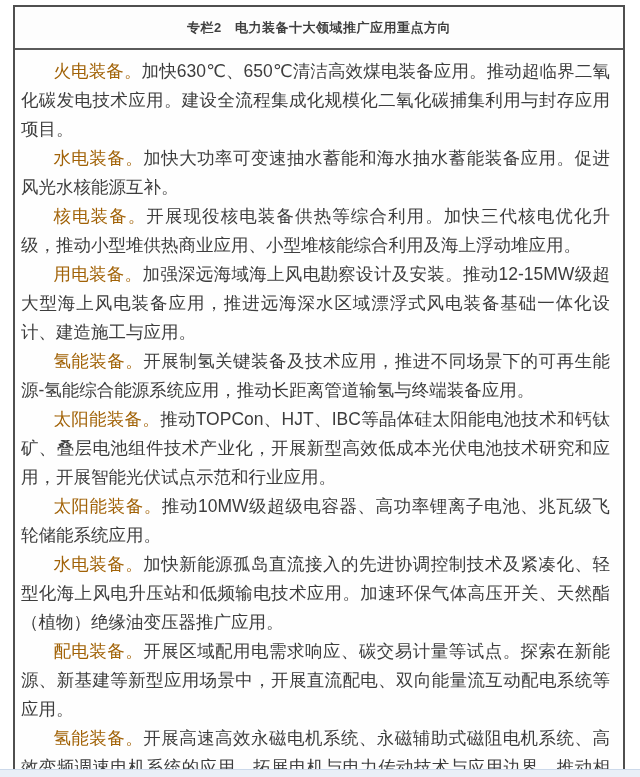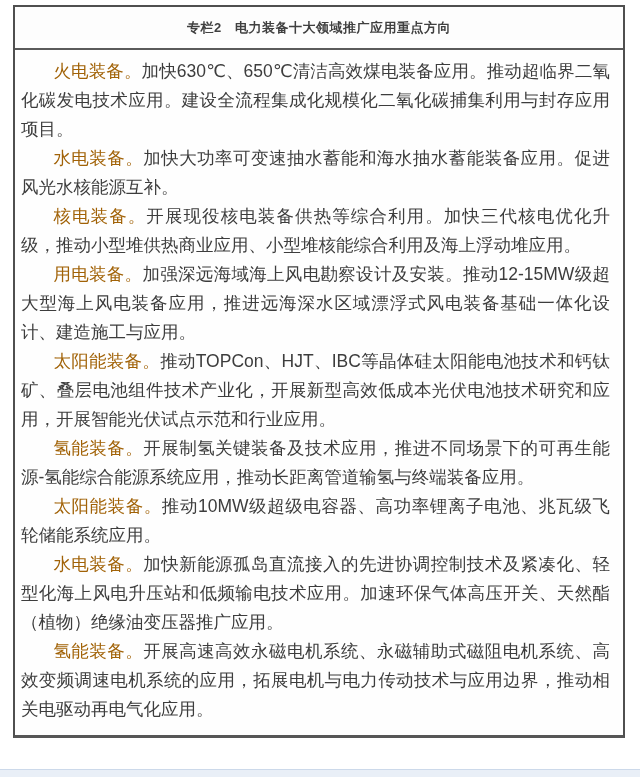--- a/index.html
+++ b/index.html
@@ -63,21 +63,22 @@
 </head>
 <body>
 
 <div class="panel">
   <div class="panel-title">专栏2　电力装备十大领域推广应用重点方向</div>
   <div class="panel-body">
     <p class="para"><span class="term">火电装备。</span><span>加快630℃、650℃清洁高效煤电装备应用。推动超临界二氧化碳发电技术应用。建设全流程集成化规模化二氧化碳捕集利用与封存应用项目。</span></p>
     <p class="para"><span class="term">水电装备。</span><span>加快大功率可变速抽水蓄能和海水抽水蓄能装备应用。促进风光水核能源互补。</span></p>
     <p class="para"><span class="term">核电装备。</span><span>开展现役核电装备供热等综合利用。加快三代核电优化升级，推动小型堆供热商业应用、小型堆核能综合利用及海上浮动堆应用。</span></p>
     <p class="para"><span class="term">用电装备。</span><span>加强深远海域海上风电勘察设计及安装。推动12-15MW级超大型海上风电装备应用，推进远海深水区域漂浮式风电装备基础一体化设计、建造施工与应用。</span></p>
+    <p class="para"><span class="term">氢能装备。</span><span>开展制氢关键装备及技术应用，推进不同场景下的可再生能源-氢能综合能源系统应用，推动长距离管道输氢与终端装备应用。</span></p>
     <p class="para"><span class="term">太阳能装备。</span><span>推动TOPCon、HJT、IBC等晶体硅太阳能电池技术和钙钛矿、叠层电池组件技术产业化，开展新型高效低成本光伏电池技术研究和应用，开展智能光伏试点示范和行业应用。</span></p>
-    <p class="para"><span class="term">氢能装备。</span><span>开展制氢关键装备及技术应用，推进不同场景下的可再生能源-氢能综合能源系统应用，推动长距离管道输氢与终端装备应用。</span></p>
     <p class="para"><span class="term">太阳能装备。</span><span>推动10MW级超级电容器、高功率锂离子电池、兆瓦级飞轮储能系统应用。</span></p>
     <p class="para"><span class="term">水电装备。</span><span>加快新能源孤岛直流接入的先进协调控制技术及紧凑化、轻型化海上风电升压站和低频输电技术应用。加速环保气体高压开关、天然酯（植物）绝缘油变压器推广应用。</span></p>
+    <p class="para"><span class="term">配电装备。</span><span>开展区域配用电需求响应、碳交易计量等试点。探索在新能源、新基建等新型应用场景中，开展直流配电、双向能量流互动配电系统等应用。</span></p>
     <p class="para"><span class="term">氢能装备。</span><span>开展高速高效永磁电机系统、永磁辅助式磁阻电机系统、高效变频调速电机系统的应用，拓展电机与电力传动技术与应用边界，推动相关电驱动再电气化应用。</span></p>
   </div>
 </div>
 
 <div class="page-bottom-strip"></div>
 
 </body></html>

